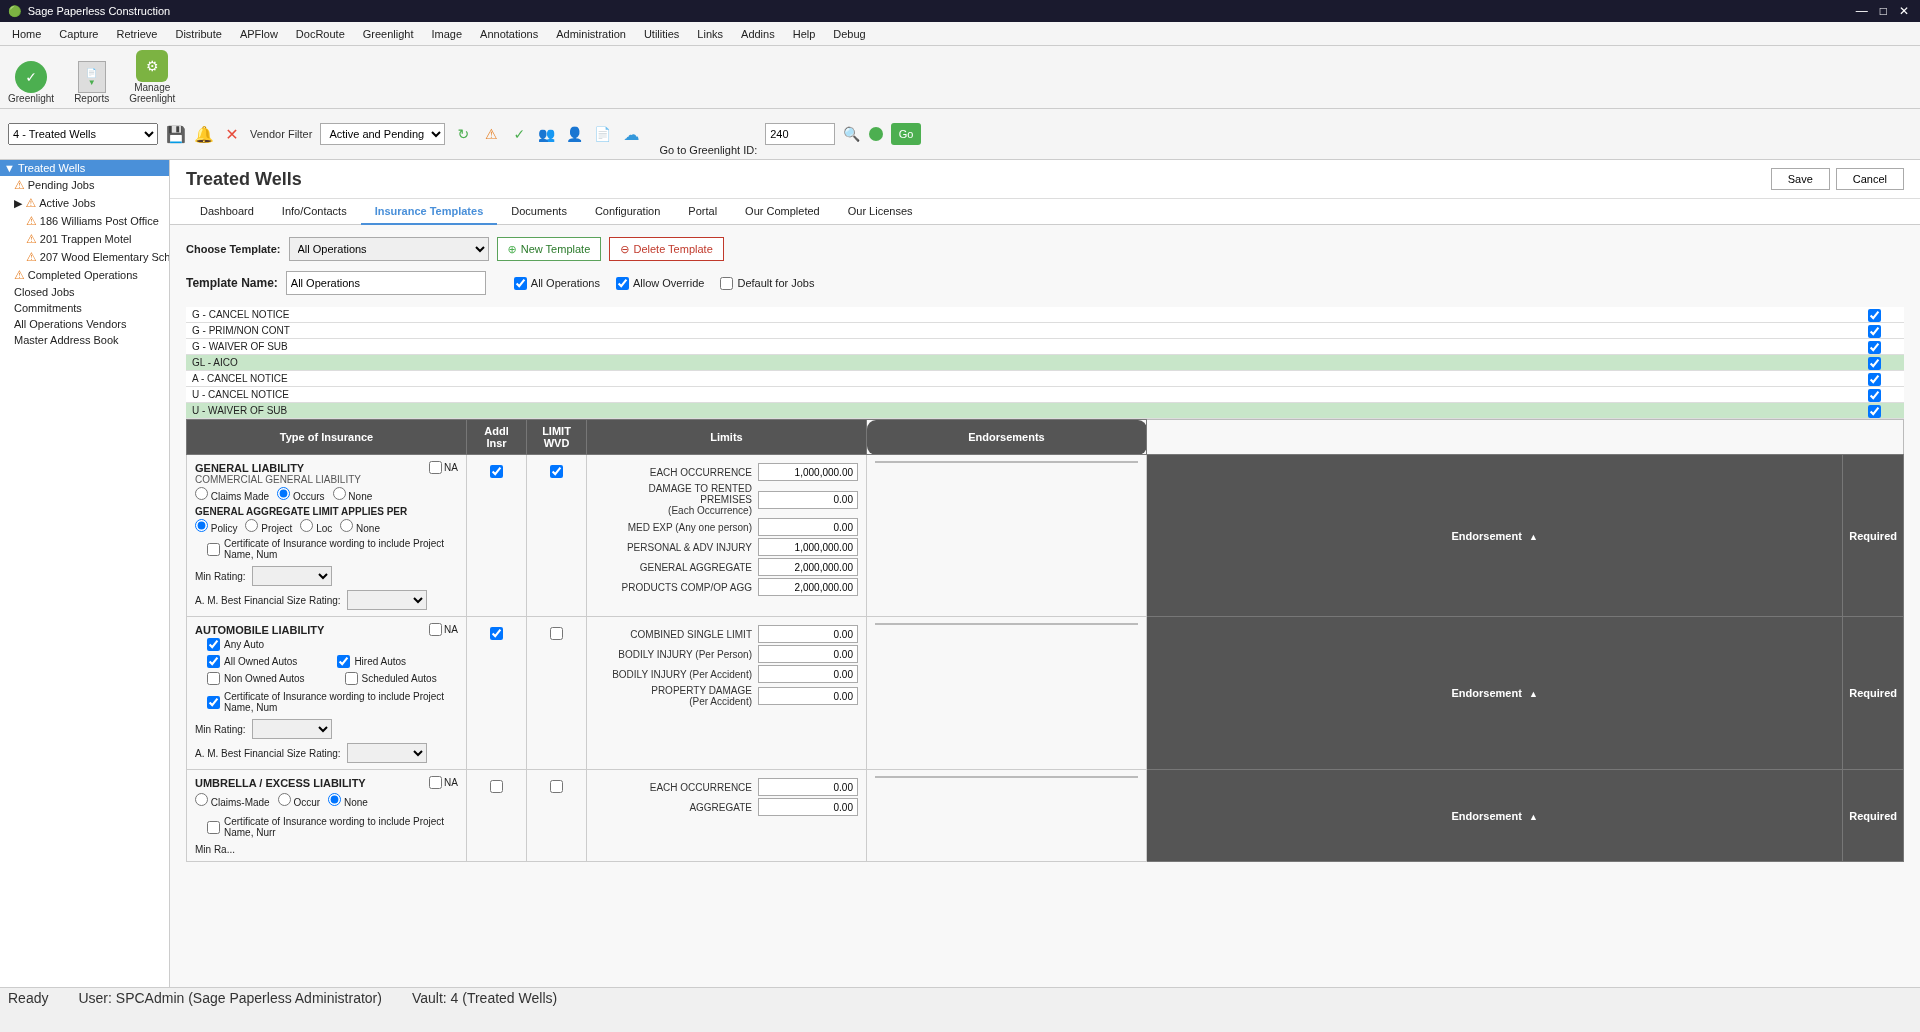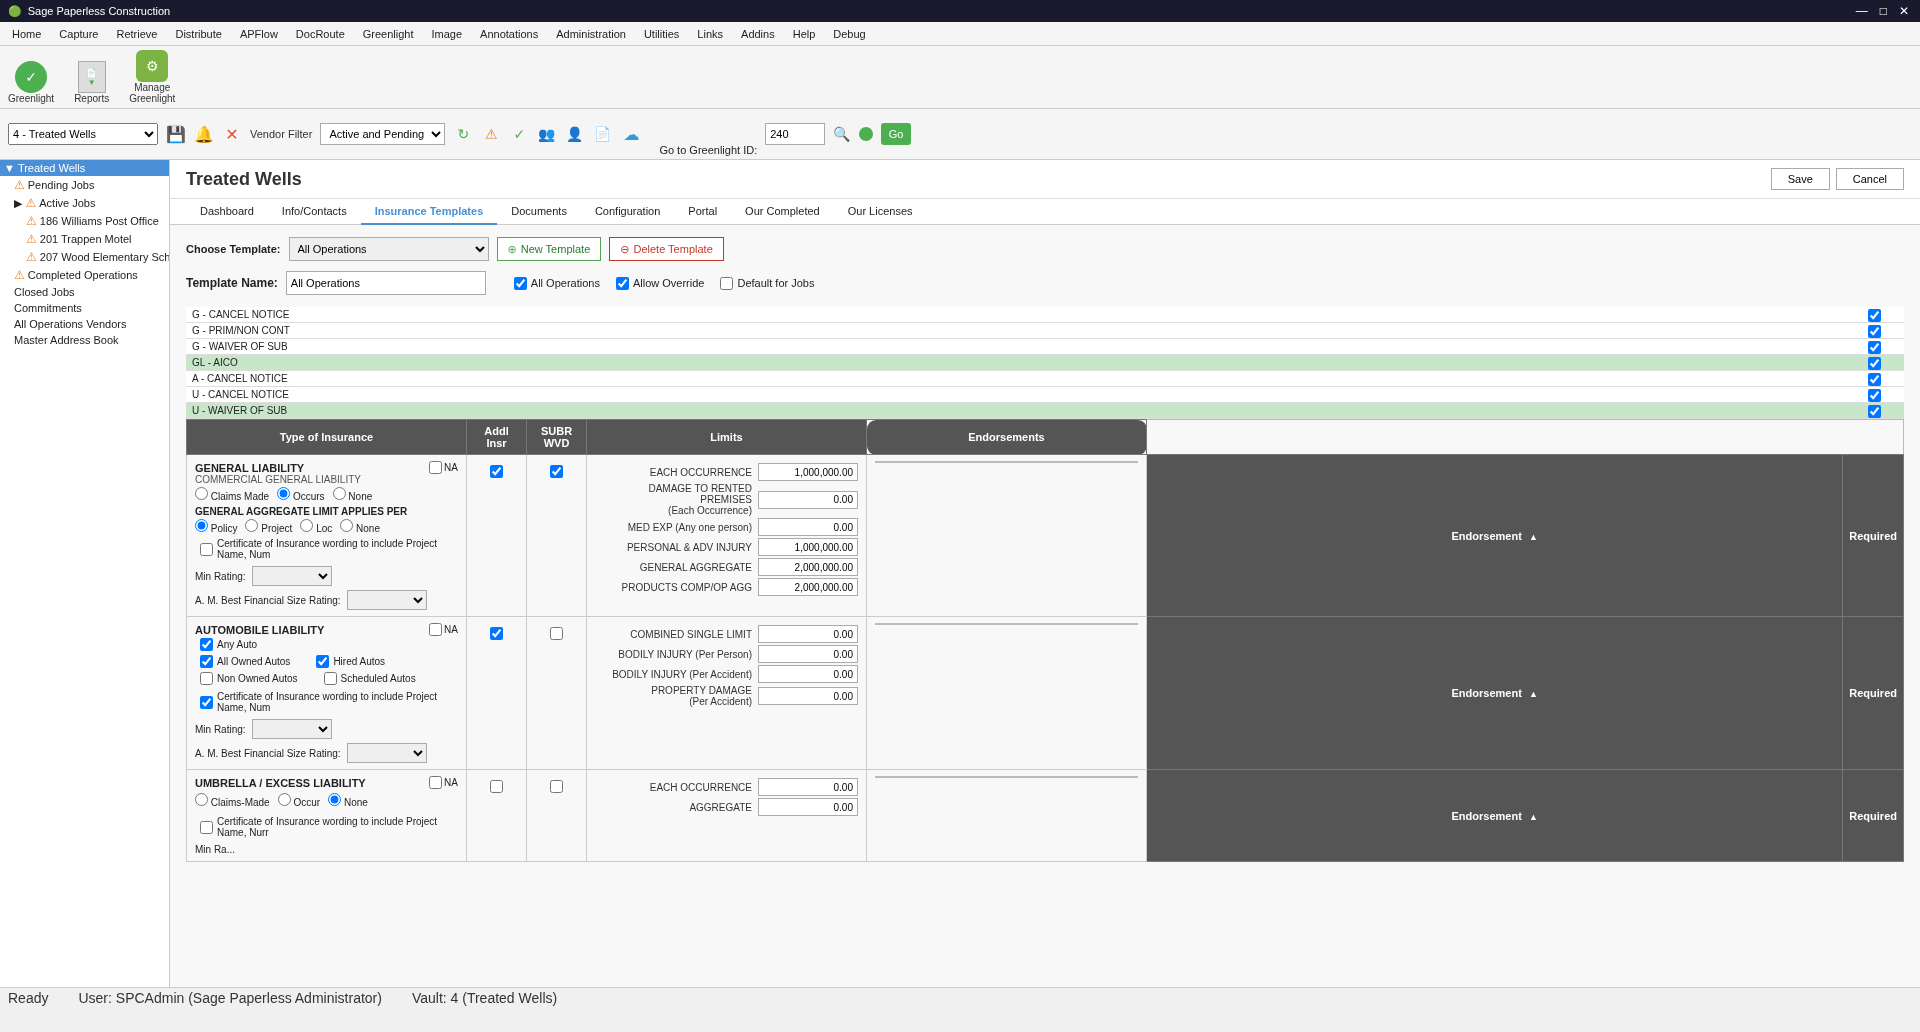--- a/index.html
+++ b/index.html
@@ -25,21 +25,21 @@
     .icon-circle-green { width: 32px; height: 32px; background: #4caf50; border-radius: 50%; display: flex; align-items: center; justify-content: center; color: #fff; font-size: 14px; }
     .icon-reports { width: 28px; height: 32px; background: #ddd; border: 1px solid #aaa; display: flex; flex-direction: column; justify-content: center; align-items: center; font-size: 8px; color: #555; }
     .icon-manage { width: 32px; height: 32px; background: #7cb342; border-radius: 6px; display: flex; align-items: center; justify-content: center; color: #fff; font-size: 14px; }
 
     
     #toolbar2 { background: #f5f5f5; border-bottom: 1px solid #ccc; padding: 3px 8px; display: flex; align-items: center; gap: 8px; }
     .vendor-label { font-size: 11px; color: #333; }
     .status-select { height: 22px; padding: 1px 4px; font-size: 11px; border: 1px solid #aaa; background: #fff; }
     .toolbar-icon-sm { width: 20px; height: 20px; cursor: pointer; display: inline-flex; align-items: center; justify-content: center; border-radius: 3px; }
     .greenlight-label { font-size: 11px; margin-left: 10px; margin-top: 32px; }
-    .greenlight-input { width: 60px; height: 22px; border: 1px solid #aaa; padding: 1px 4px; font-size: 11px; }
+    .greenlight-input { width: 70px; height: 22px; border: 1px solid #aaa; padding: 1px 4px; font-size: 11px; }
     .go-btn { height: 22px; padding: 1px 8px; background: #4caf50; color: #fff; border: none; cursor: pointer; font-size: 11px; border-radius: 3px; }
     .search-icon-btn { cursor: pointer; font-size: 14px; }
 
     
     #main-split { display: flex; flex: 1; overflow: hidden; }
 
     
     #sidebar { width: 170px; background: #fff; border-right: 1px solid #ccc; overflow-y: auto; font-size: 11px; }
     .tree-item { padding: 2px 4px; cursor: pointer; white-space: nowrap; overflow: hidden; text-overflow: ellipsis; display: flex; align-items: center; gap: 3px; }
     .tree-item.selected { background: #4a90d9; color: #fff; }
@@ -86,21 +86,21 @@
     .end-row-normal { background: #fff; }
 
     
     .limit-row { display: flex; align-items: center; justify-content: space-between; margin: 2px 0; }
     .limit-label { font-size: 10px; color: #333; text-align: right; flex: 1; padding-right: 6px; }
     .limit-input { width: 100px; height: 18px; border: 1px solid #aaa; text-align: right; padding: 1px 4px; font-size: 10px; }
 
     
     input[type=radio], input[type=checkbox] { cursor: pointer; }
     .radio-row { display: flex; align-items: center; gap: 8px; margin: 2px 0; font-size: 10px; }
-    .cb-row { display: flex; align-items: center; gap: 4px; margin: 2px 5px; font-size: 10px; }
+    .cb-row { display: flex; align-items: center; gap: 4px; margin: 2px 12px; font-size: 10px; }
 
     
     .rating-select { height: 20px; min-width: 80px; font-size: 10px; border: 1px solid #aaa; }
 
     
     #statusbar { background: #f0f0f0; border-top: 1px solid #ccc; padding: 2px 8px; font-size: 14px; color: #333; display: flex; gap: 30px; }
 
     .end-table-wrapper { border: 1px solid #bbb; }
     .end-thead { display: flex; background: #555; color: #fff; font-size: 10px; }
     .end-body-row { display: flex; align-items: flex-end; border-bottom: 1px solid #ddd; font-size: 10px; }
@@ -360,21 +360,21 @@
                     <span class="end-name">U - WAIVER OF SUB</span>
                     <span class="end-req">
               <input type="checkbox" checked="" style="">
             </span>
                   </div>
           <table class="ins-table">
           <thead>
             <tr>
               <th style="width:280px;">Type of Insurance</th>
               <th style="width:60px;">Addl Insr</th>
-              <th style="width:60px;">SUBR WVD</th>
+              <th style="width:60px;">LIMIT WVD</th>
               <th style="width:280px;">Limits</th>
               <th style="width:280px;border-radius:9px;">Endorsements</th>
             </tr>
           </thead>
           <tbody>
 
             <tr>
               <td>
                 <div style="display:flex;align-items:center;justify-content:space-between;">
                   <span class="section-title">GENERAL LIABILITY</span>

